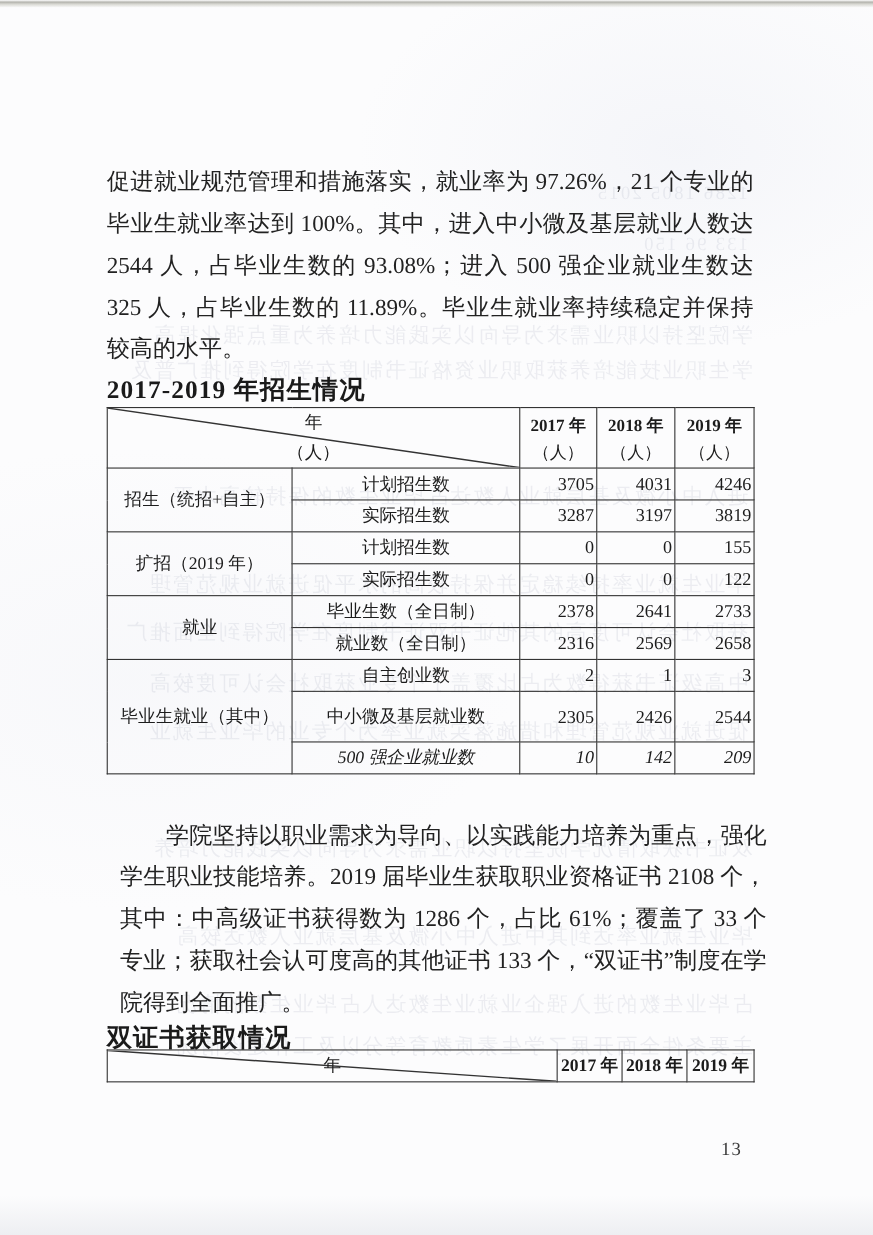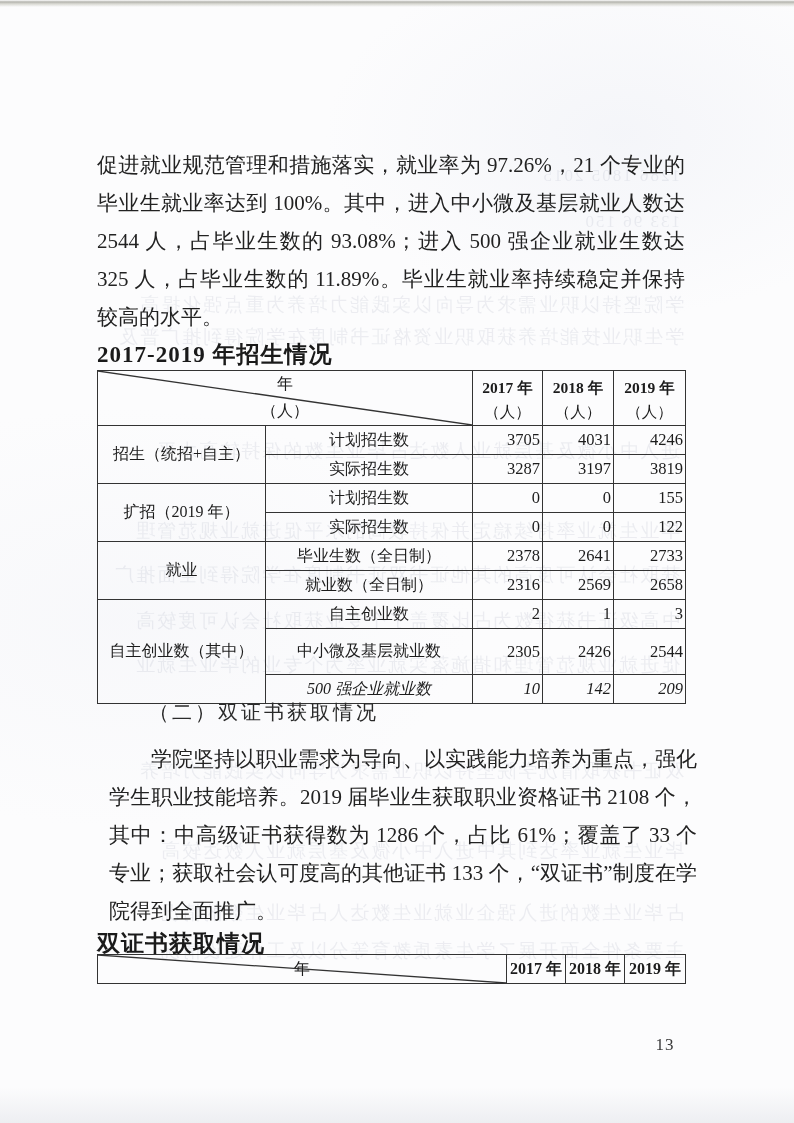--- a/index.html
+++ b/index.html
@@ -186,42 +186,41 @@
         <td class="num">2733</td>
       </tr>
       <tr style="height:29px;">
         <td>就业数（全日制）</td>
         <td class="num">2316</td>
         <td class="num">2569</td>
         <td class="num">2658</td>
       </tr>
 
       <tr style="height:29px;">
-        <td rowspan="3">自主创业数（其中）</td>
+        <td rowspan="3">毕业生就业（其中）</td>
         <td>自主创业数</td>
         <td class="num">2</td>
         <td class="num">1</td>
         <td class="num">3</td>
       </tr>
       <tr style="height:46px;">
         <td>中小微及基层就业数</td>
         <td class="num">2305</td>
         <td class="num">2426</td>
         <td class="num">2544</td>
       </tr>
       <tr style="height:29px;font-style:italic;">
         <td>500 强企业就业数</td>
         <td class="num">10</td>
         <td class="num">142</td>
         <td class="num">209</td>
       </tr>
     </tbody>
   </table>
 
-  <div class="sec-heading">（二）双证书获取情况</div>
 
   <div class="para indent" style="top:740px;">学院坚持以职业需求为导向、以实践能力培养为重点，强化学生职业技能培养。2019 届毕业生获取职业资格证书 2108 个，其中：中高级证书获得数为 1286 个，占比 61%；覆盖了 33 个专业；获取社会认可度高的其他证书 133 个，“双证书”制度在学院得到全面推广。</div>
 
   <div class="tbl-title" style="top:928px;">双证书获取情况</div>
 
   <table class="doc" style="top:954px;">
     <colgroup>
       <col style="width:409px">
         <col style="width:59px">
         <col style="width:59px">

